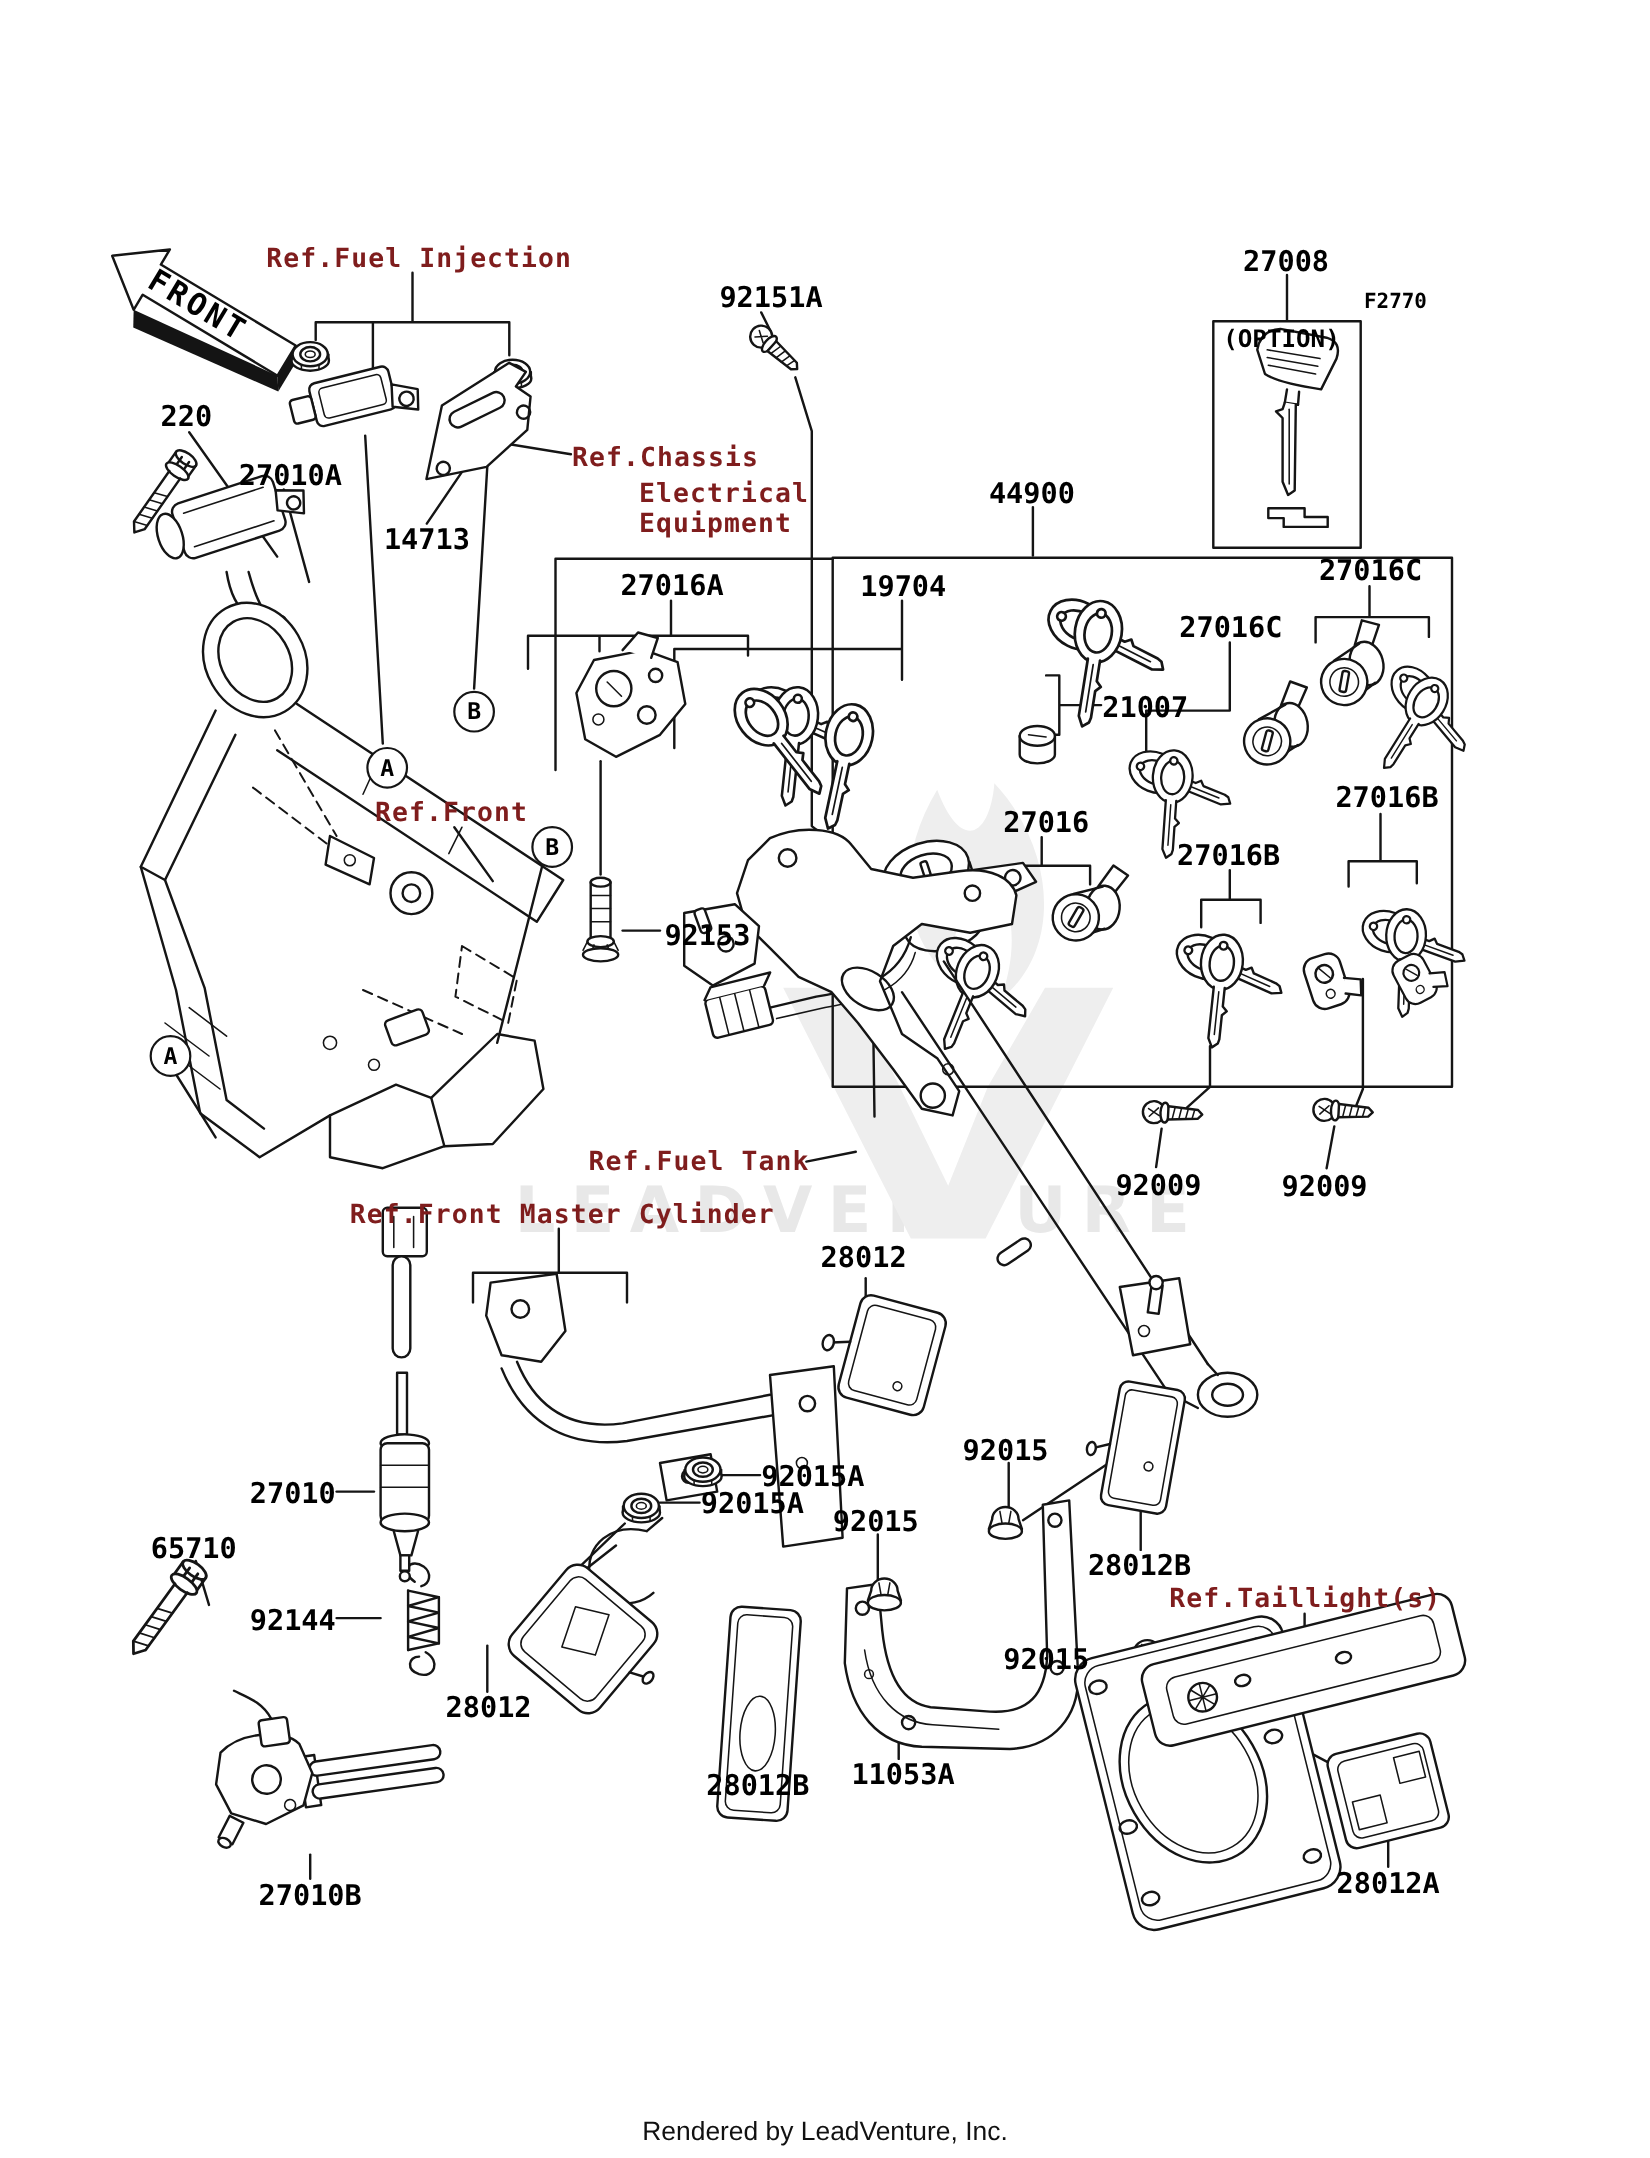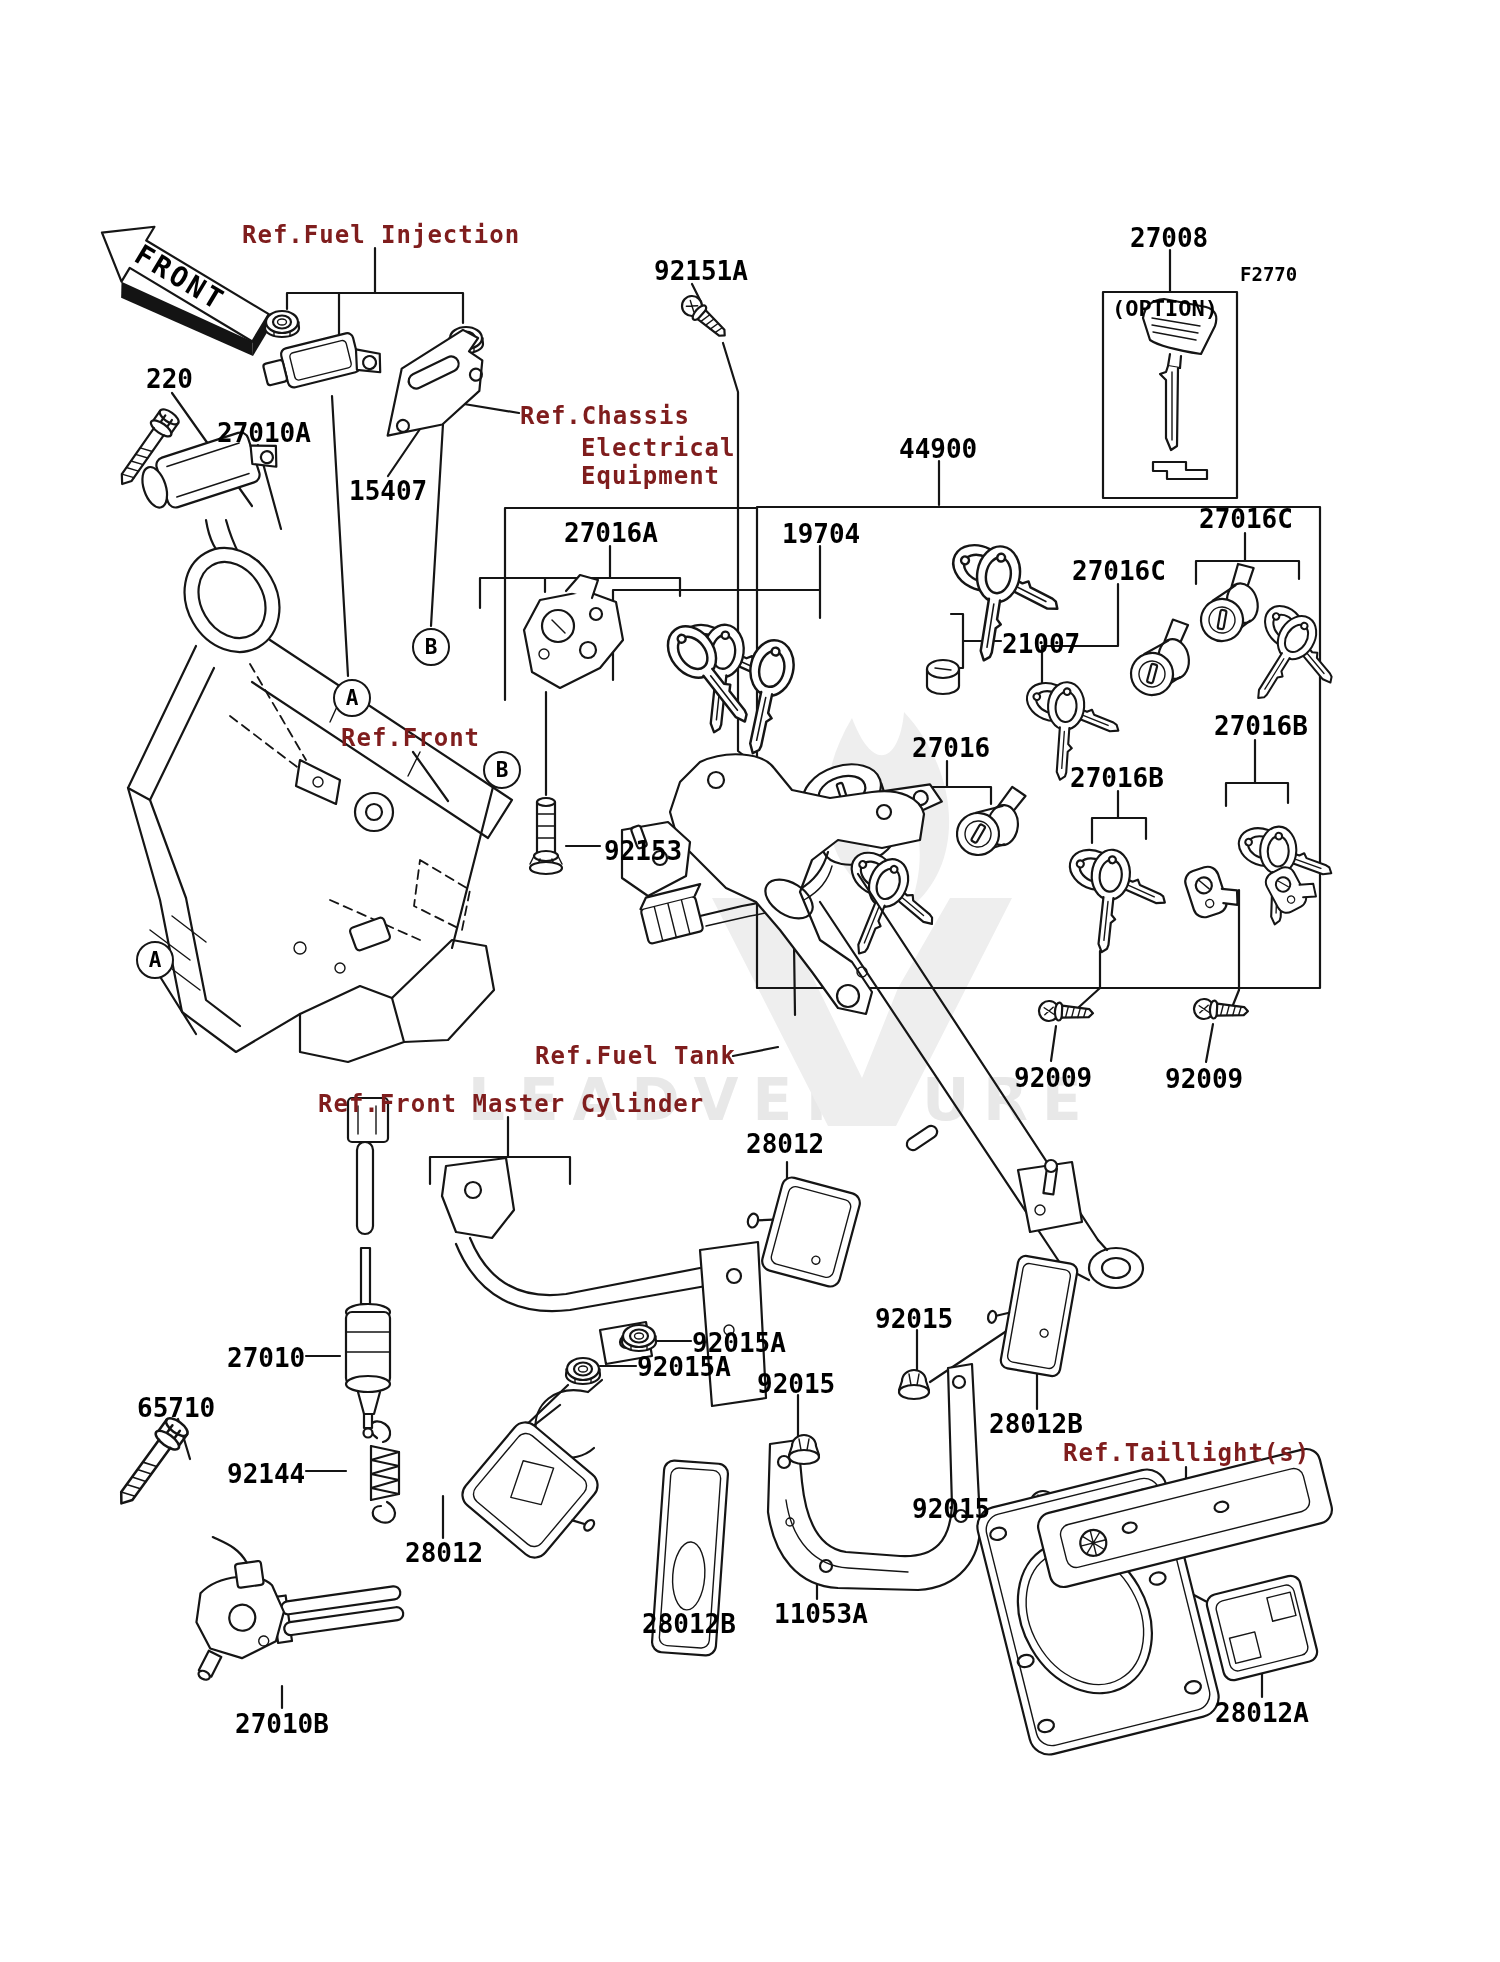--- a/index.html
+++ b/index.html
@@ -431,21 +431,21 @@
       <rect x="-40" y="-36" width="80" height="72" rx="8" class="ln thin"></rect>
       <rect x="-34" y="2" width="26" height="26" fill="url(#hd)" class="ln thin"></rect>
       <rect x="12" y="-28" width="24" height="24" fill="url(#hd)" class="ln thin"></rect>
     </g>
   </svg>
 
   <div class="ref" style="left:242px;top:221px">Ref.Fuel Injection</div>
   <div class="front-txt" style="left:146px;top:238px">FRONT</div>
   <div class="pn" style="left:146px;top:365px">220</div>
   <div class="pn" style="left:217px;top:419px">27010A</div>
-  <div class="pn" style="left:349px;top:477px">15407</div>
+  <div class="pn" style="left:349px;top:477px">14713</div>
   <div class="pn" style="left:654px;top:257px">92151A</div>
   <div class="pn" style="left:1130px;top:224px">27008</div>
   <div class="pn sm" style="left:1240px;top:226px">F2770</div>
   <div class="pn opt" style="left:1112px;top:297px">(OPTION)</div>
   <div class="ref" style="left:520px;top:402px">Ref.Chassis</div>
   <div class="ref" style="left:581px;top:434px">Electrical</div>
   <div class="ref" style="left:581px;top:462px">Equipment</div>
   <div class="pn" style="left:899px;top:435px">44900</div>
   <div class="pn" style="left:564px;top:519px">27016A</div>
   <div class="pn" style="left:782px;top:520px">19704</div>
@@ -476,13 +476,14 @@
   <div class="pn" style="left:137px;top:1394px">65710</div>
   <div class="pn" style="left:227px;top:1344px">27010</div>
   <div class="pn" style="left:235px;top:1710px">27010B</div>
   <div class="pn" style="left:1215px;top:1699px">28012A</div>
 
   <div class="callout" style="left:333px;top:679px">A</div>
   <div class="callout" style="left:412px;top:628px">B</div>
   <div class="callout" style="left:483px;top:751px">B</div>
   <div class="callout" style="left:136px;top:941px">A</div>
 
+  <div class="footer">Rendered by LeadVenture, Inc.</div>
 </div>
 
 </body></html>

